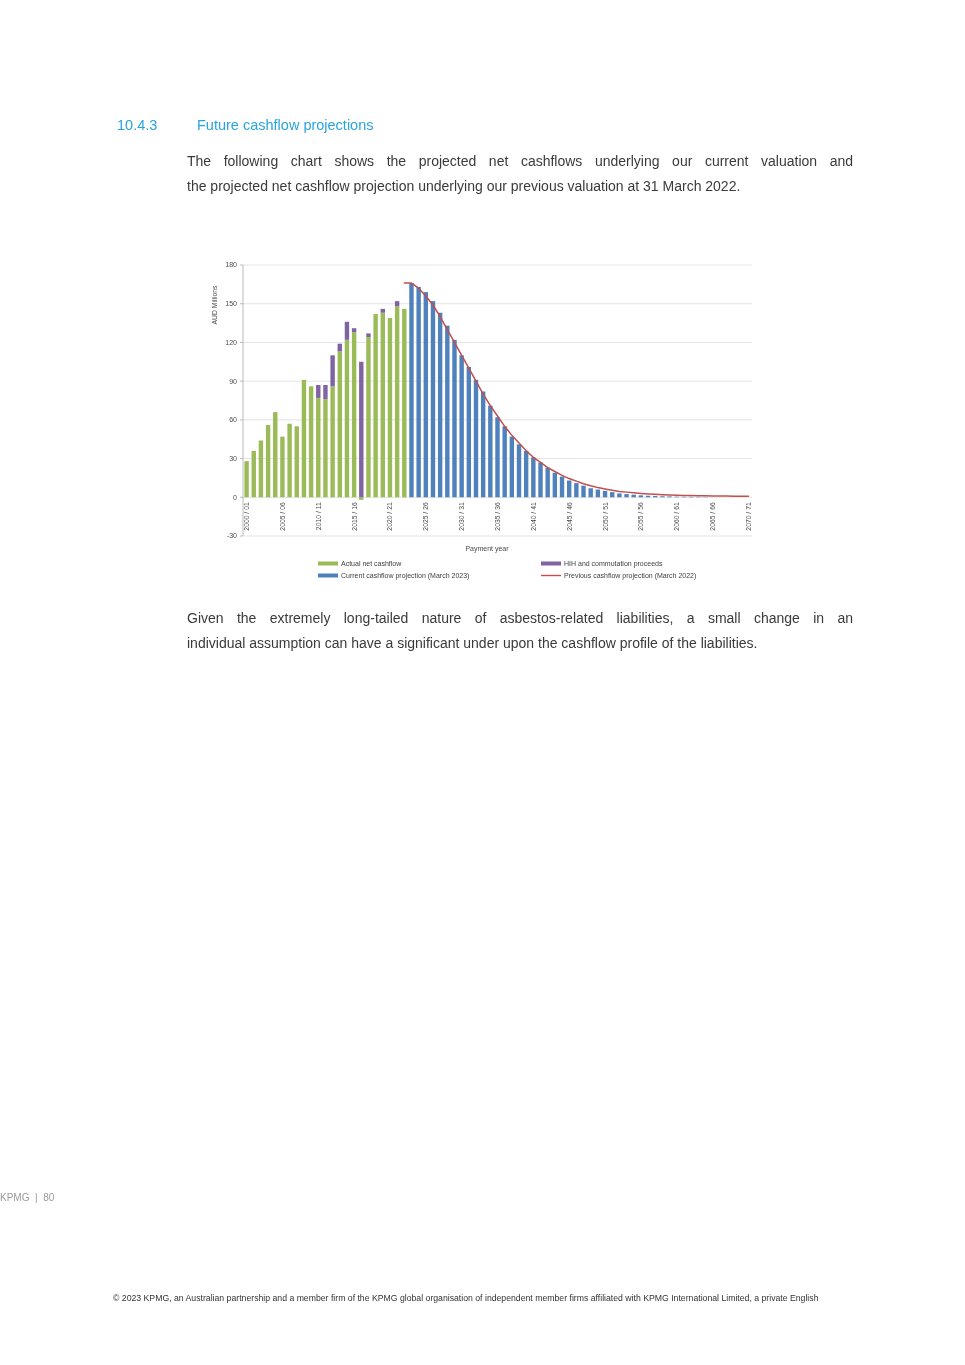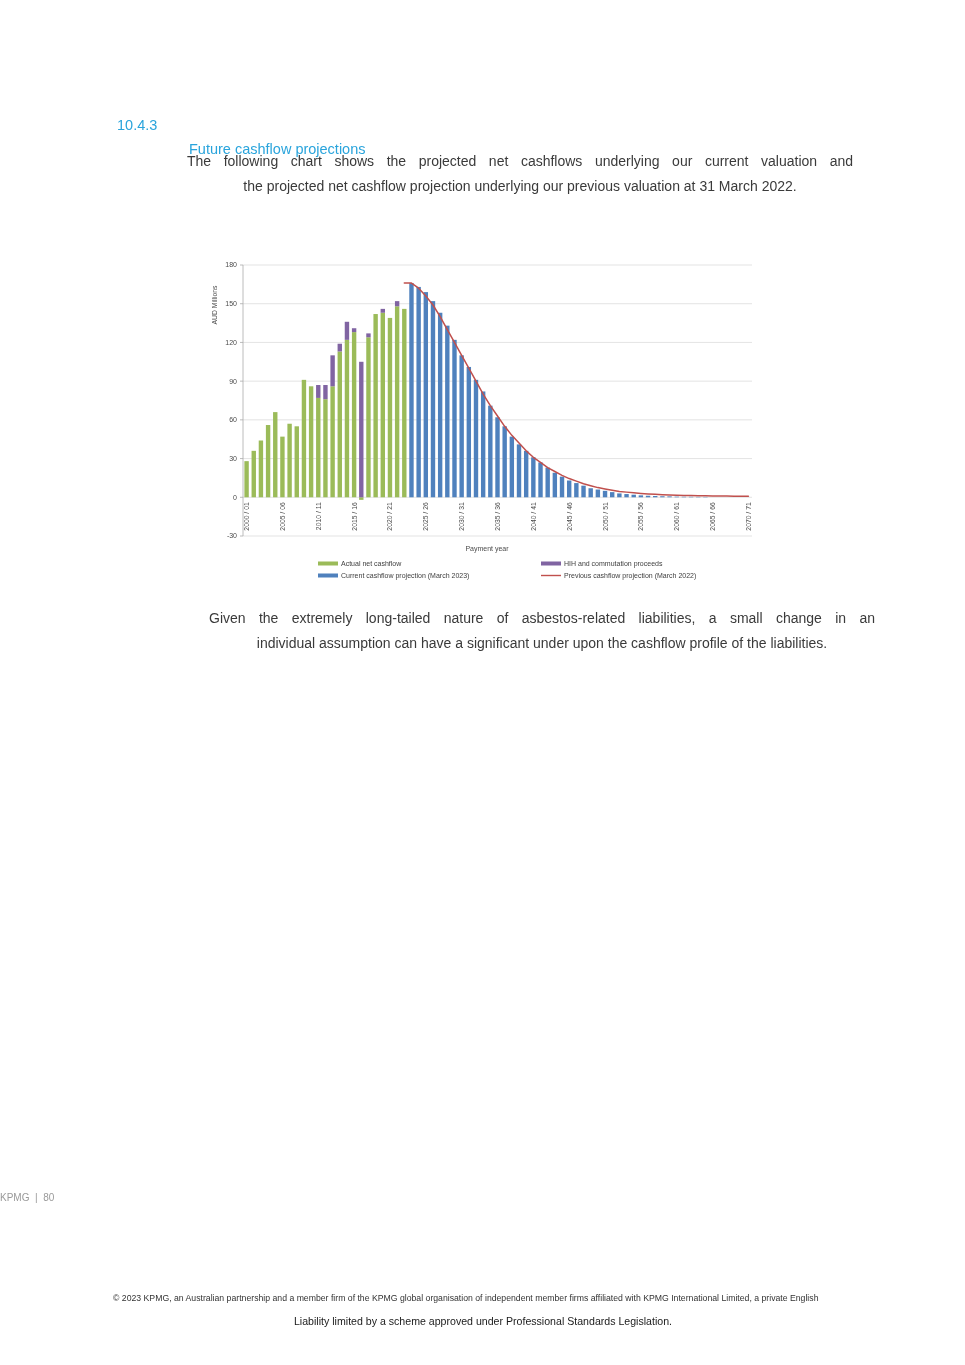--- a/index.html
+++ b/index.html
@@ -8,24 +8,24 @@
     position:relative;
     width:965px; height:1365px;
     background:#ffffff;
     font-family:"Liberation Sans","DejaVu Sans",sans-serif;
     color:#333333;
     margin:0 auto;
     overflow:hidden;
   }
   .section-head { position:absolute; top:117px; left:117px; width:740px; font-size:14.5px; }
   .section-num { position:absolute; left:0; top:0; }
-  .section-title { position:absolute; left:72px; top:0;margin-top:24px; }
+  .section-title { position:absolute; left:80px; top:0; }
   .para { position:absolute; left:187px; width:666px; font-size:14px; color:#3a3a3a; }
   .para .jline { text-align:justify; text-align-last:justify; line-height:25px; }
-  .para .lline { text-align:center; line-height:25px; }
+  .para .lline { text-align:left; line-height:25px; }
   .figure-caption { position:absolute; top:209px; left:185px; width:700px; font-size:13.8px; }
   .chart-wrap { position:absolute; top:250px; left:195px; width:560px; height:345px; }
   .chart-wrap svg { display:block; width:560px; height:345px; }
   .footer-marker { position:absolute; top:1192px; left:0; width:965px; text-align:left;
                    font-size:10px; color:#9a9a9a; white-space:pre; }
   .copyright { position:absolute; top:1293px; left:113px; width:740px; text-align:left;
                font-size:8.7px; line-height:11.5px; color:#333333; }
   .liability { position:absolute; top:1315px; left:113px; width:740px; text-align:center;
                font-size:10.6px; color:#1a1a1a; }
 </style>
@@ -169,26 +169,25 @@
         <text x="146" y="315.9" font-size="7" fill="#404040">Actual net cashflow</text>
         <rect x="346" y="311.5" width="20" height="4" fill="#8064A2"></rect>
         <text x="369" y="315.9" font-size="7" fill="#404040">HIH and commutation proceeds</text>
         <rect x="123" y="323.5" width="20" height="4" fill="#4F81BD"></rect>
         <text x="146" y="327.9" font-size="7" fill="#404040">Current cashflow projection (March 2023)</text>
         <line x1="346" x2="366" y1="325.5" y2="325.5" stroke="#C0504D" stroke-width="1.4"></line>
         <text x="369" y="327.9" font-size="7" fill="#404040">Previous cashflow projection (March 2022)</text>
       </svg>
   </div>
 
-  <div class="para" style="top:606px;margin-left:22px;">
+  <div class="para" style="top:606px;">
     <div class="jline">Given the extremely long-tailed nature of asbestos-related liabilities, a small change in an</div>
     <div class="lline">individual assumption can have a significant under upon the cashflow profile of the liabilities.</div>
   </div>
 
   <div class="footer-marker">KPMG  |  80</div>
 
   <div class="copyright">
     <div>© 2023 KPMG, an Australian partnership and a member firm of the KPMG global organisation of independent member firms affiliated with KPMG International Limited, a private English</div>
   </div>
 
-  <div class="liability">Liability limited by a scheme approved under Professional Standards Legislation.</div>
 
 </div>
 
 </body></html>

